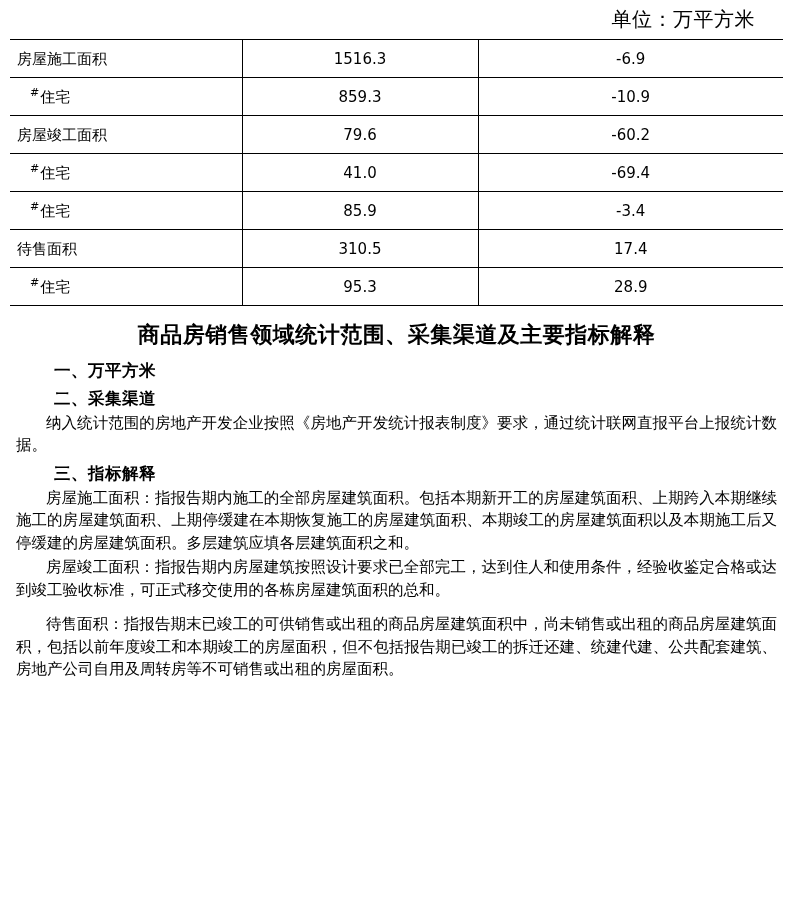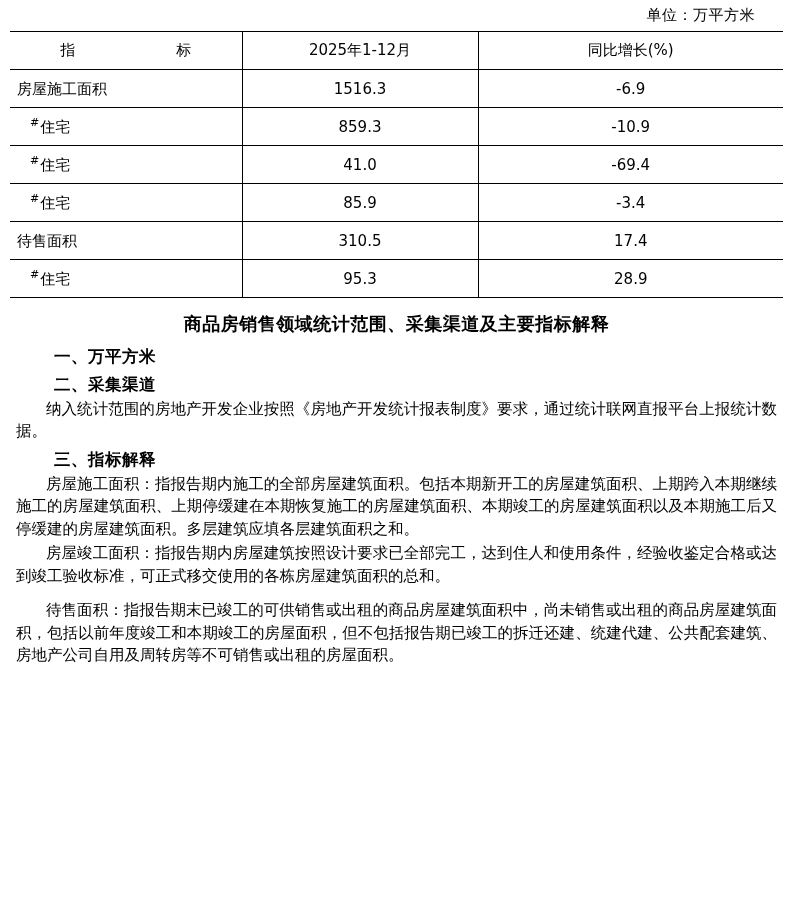--- a/index.html
+++ b/index.html
@@ -13,21 +13,21 @@
     font-family: "Liberation Serif", "DejaVu Serif", serif;
     color: #000000;
   }
   .page {
     width: 793px;
     box-sizing: border-box;
     padding: 0 10px 8px 10px;
   }
   .unit-line {
     text-align: right;
-    font-size: 15px;
+    font-size: 20px;
     padding: 6px 28px 6px 0;
     font-family: "DejaVu Sans", "Liberation Sans", sans-serif;
     letter-spacing: 0.5px;
   }
   table.stat {
     width: 773px;
     border-collapse: collapse;
     table-layout: fixed;
     font-family: "DejaVu Sans", "Liberation Sans", sans-serif;
   }
@@ -61,21 +61,21 @@
   .sup {
     font-size: 11px;
     vertical-align: super;
     margin-right: 1px;
   }
   .indent-label {
     padding-left: 20px !important;
   }
   h1.sec-title {
     text-align: center;
-    font-size: 18px;
+    font-size: 22px;
     font-weight: bold;
     margin: 14px 0 10px 0;
     letter-spacing: 0.5px;
     font-family: "DejaVu Serif", "Liberation Serif", serif;
   }
   .sub-head {
     font-size: 16.5px;
     font-weight: bold;
     margin: 6px 0 2px 0;
     padding-left: 44px;
@@ -105,38 +105,38 @@
 
   <div class="unit-line">单位：万平方米</div>
 
   <table class="stat">
     <colgroup>
       <col class="c1">
         <col class="c2">
         <col class="c3">
     </colgroup>
     <tbody>
-      <tr class="header">
-        <th class="hdr-ind">指　　　标</th>
-        <th class="hdr-c">2025年1-12月</th>
-        <th class="hdr-c">同比增长(%)</th>
-      </tr>
 
       <tr>
         <td class="label"><span class="sup"></span><span>房屋施工面积</span></td>
         <td class="num">1516.3</td>
         <td class="num">-6.9</td>
       </tr>
 
       <tr>
         <td class="label indent-label"><span class="sup">#</span><span>住宅</span></td>
         <td class="num">859.3</td>
         <td class="num">-10.9</td>
       </tr>
 
+      <tr>
+        <td class="label"><span class="sup"></span><span>房屋竣工面积</span></td>
+        <td class="num">79.6</td>
+        <td class="num">-60.2</td>
+      </tr>
 
       <tr>
         <td class="label indent-label"><span class="sup">#</span><span>住宅</span></td>
         <td class="num">41.0</td>
         <td class="num">-69.4</td>
       </tr>
 
 
       <tr>
         <td class="label indent-label"><span class="sup">#</span><span>住宅</span></td>

